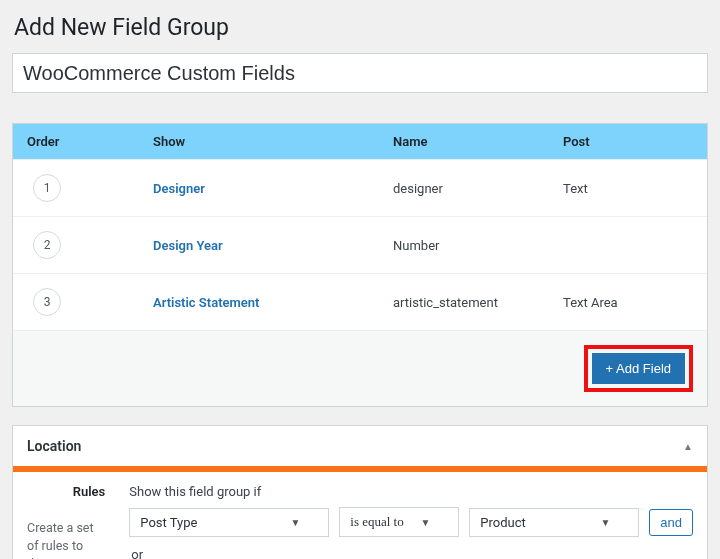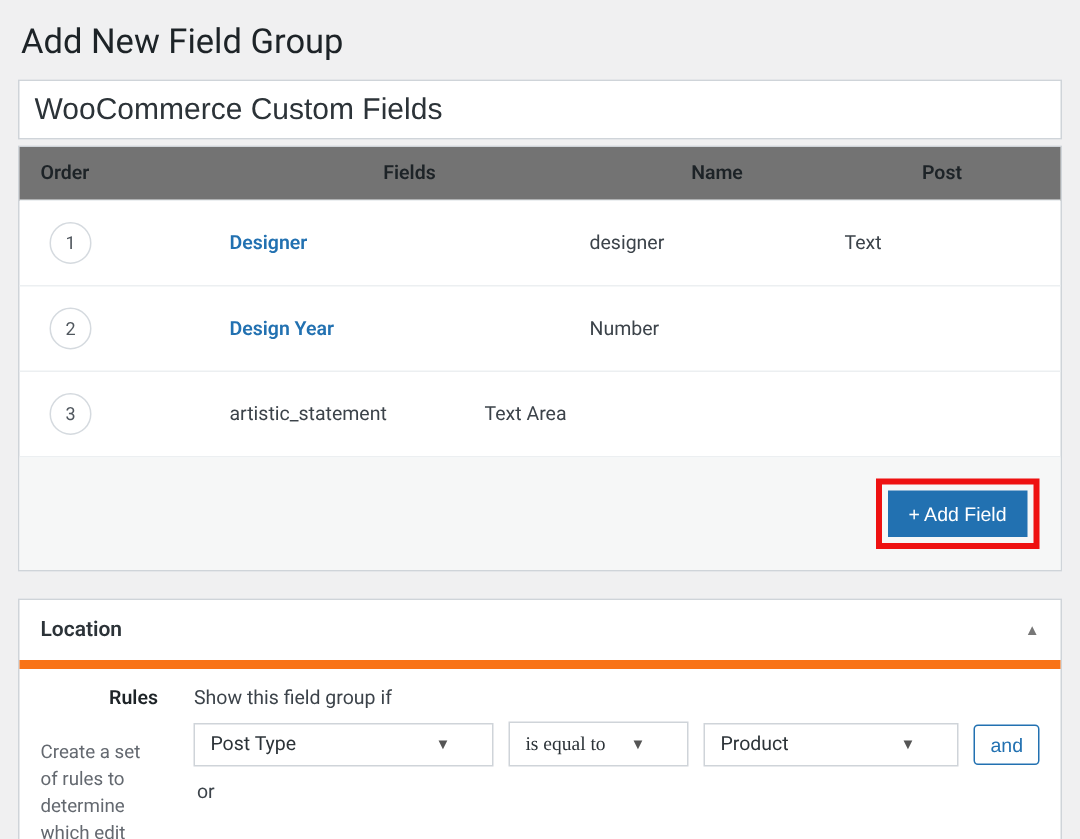--- a/index.html
+++ b/index.html
@@ -11,21 +11,21 @@
     padding: 8px 12px;
     width: 720px;
   }
   .page-title {
     font-size: 23px;
     font-weight: 400;
     color: #1d2327;
     margin: 6px 0 12px 2px;
   }
   .title-input-wrap {
-    margin-bottom: 4px;
+    margin-bottom: 30px;
   }
   .title-input {
     width: 100%;
     font-size: 20px;
     padding: 6px 10px;
     border: 1px solid #cfd4d9;
     background: #fff;
     color: #2c3338;
     line-height: 1.3;
   }
@@ -33,25 +33,24 @@
     background: #fff;
     border: 1px solid #cfd4d9;
     margin-bottom: 18px;
   }
   .fields-header, .field-row {
     display: flex;
     align-items: center;
     border-bottom: 1px solid #eceff1;
   }
   .fields-header {
-    background: #737373;
+    background: #7dd3fc;
     font-weight: 600;
     color: #1d2327;
     padding: 10px 0;
-    text-align: center;
   }
   .col-order { width: 140px; padding-left: 14px; display:flex; align-items:center; }
   .col-label { width: 240px; }
   .col-name  { width: 170px; color: #3c434a; }
   .col-type  { flex: 1; color: #3c434a; padding-right: 14px; }
   .fields-header .col-name, .fields-header .col-type, .fields-header .col-label { color:#1d2327; }
   .field-row { padding: 14px 0; }
   .order-badge {
     width: 28px; height: 28px;
     border: 1px solid #d5dadf;
@@ -136,21 +135,21 @@
 
 <h1 class="page-title">Add New Field Group</h1>
 
 <div class="title-input-wrap">
   <input type="text" class="title-input" value="WooCommerce Custom Fields" style="">
 </div>
 
 <div class="panel">
   <div class="fields-header">
     <div class="col-order">Order</div>
-    <div class="col-label">Fields</div>
+    <div class="col-label">Show</div>
     <div class="col-name">Name</div>
     <div class="col-type">Post</div>
   </div>
 
   <div class="field-row">
     <div class="col-order">
         <span class="order-badge">1</span>
       </div>
     <div class="col-label"><a class="field-label-link">Designer</a></div>
     <div class="col-name">designer</div>
@@ -162,20 +161,21 @@
         <span class="order-badge">2</span>
       </div>
     <div class="col-label"><a class="field-label-link">Design Year</a></div>
     <div class="col-type">Number</div>
   </div>
 
   <div class="field-row">
     <div class="col-order">
         <span class="order-badge">3</span>
       </div>
+    <div class="col-label"><a class="field-label-link">Artistic Statement</a></div>
     <div class="col-name">artistic_statement</div>
     <div class="col-type">Text Area</div>
   </div>
 
   <div class="add-field-bar">
     <span class="highlight-box">
       <button class="add-field-btn">+ Add Field</button>
     </span>
   </div>
 </div>

